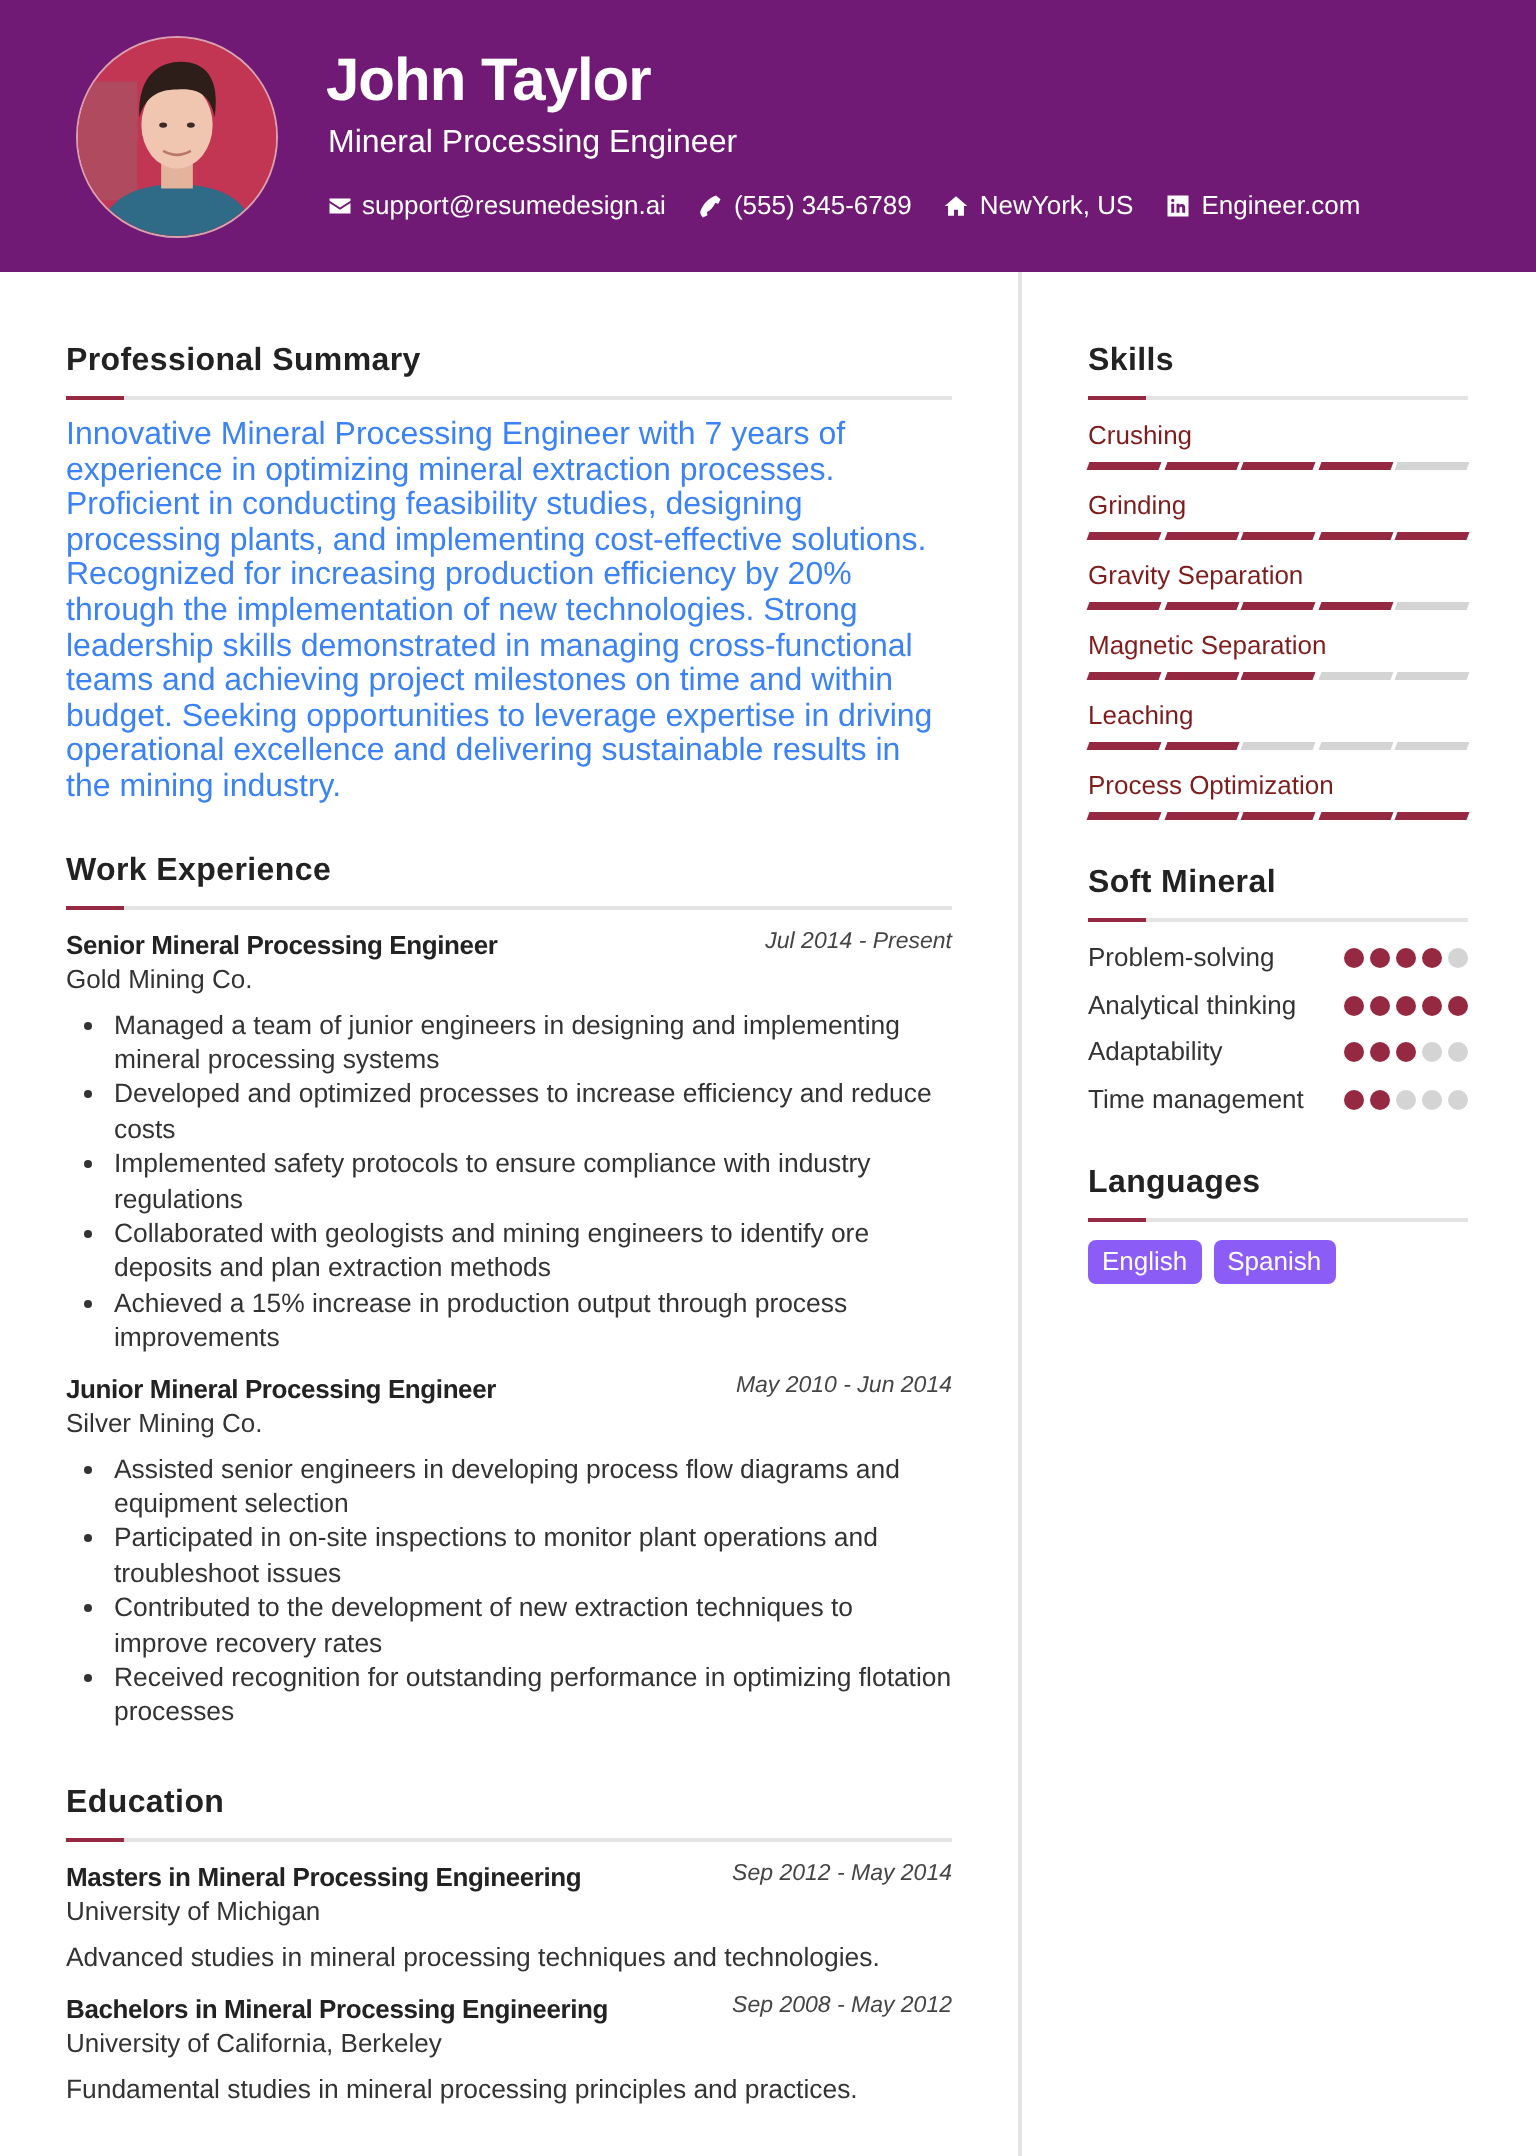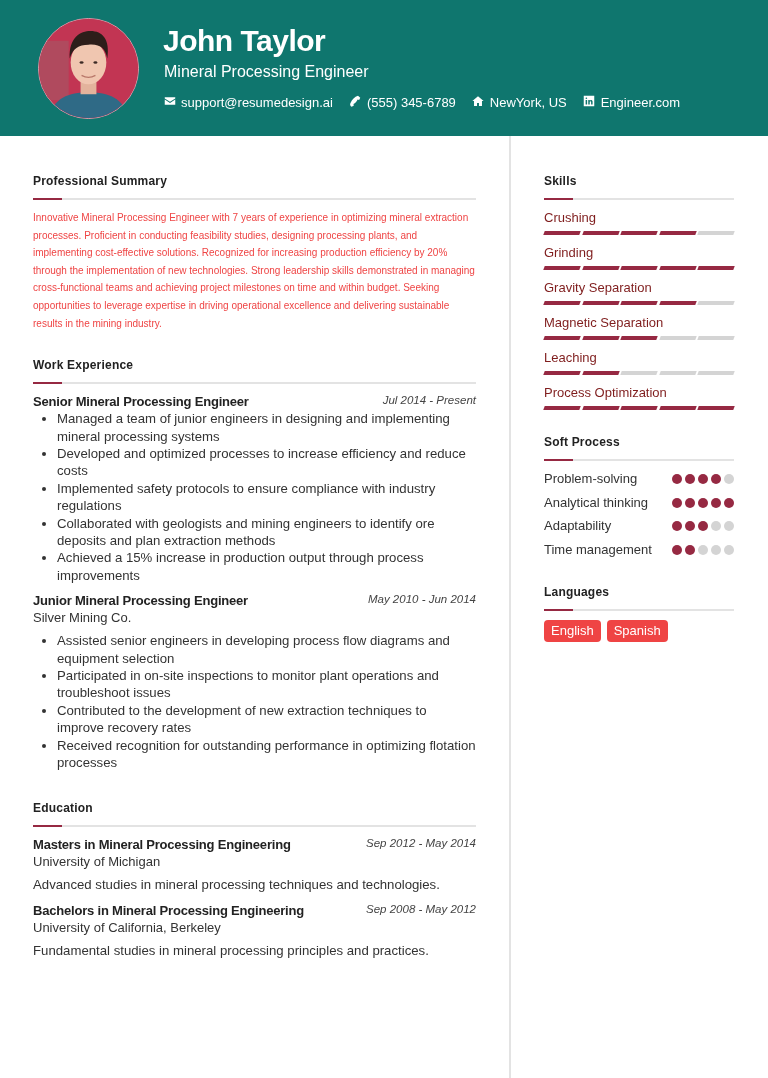--- a/index.html
+++ b/index.html
@@ -1,38 +1,38 @@
 <!DOCTYPE html>
 <html><head>
 <meta charset="utf-8">
 <style>
   * { box-sizing: border-box; margin: 0; padding: 0; }
   html, body { width: 768px; height: 1078px; background: #ffffff; overflow: hidden; }
   body { font-family: "Liberation Sans", "DejaVu Sans", sans-serif; color: #333333; position: relative; }
 
   
-  .header { position: absolute; left: 0; top: 0; width: 768px; height: 136px; background: #0f766e; }
+  .header { position: absolute; left: 0; top: 0; width: 768px; height: 136px; background: #701a75; }
   .photo { position: absolute; left: 38px; top: 18px; width: 101px; height: 101px; border-radius: 50%; border: 1.5px solid #d9a0ae; overflow: hidden; background: #c23553; }
   .photo svg { display: block; width: 100%; height: 100%; }
   .name { position: absolute; left: 163px; top: 22px; font-size: 30px; font-weight: bold; color: #ffffff; letter-spacing: -0.5px; line-height: 38px; }
   .title { position: absolute; left: 164px; top: 61px; font-size: 16px; color: #ffffff; line-height: 22px; }
   .contacts { position: absolute; left: 163px; top: 94px; display: flex; align-items: center; font-size: 13px; color: #ffffff; line-height: 18px; }
-  .contact { display: flex; margin-right: 16px; }
+  .contact { display: flex; align-items: center; margin-right: 16px; }
   .contact .ico { width: 13px; height: 13px; margin-right: 5px; display: inline-flex; align-items: center; justify-content: center; }
   .contact .ico svg { width: 12px; height: 12px; fill: #ffffff; }
 
   
   .vdivider { position: absolute; left: 509px; top: 136px; width: 2px; height: 942px; background: #e3e3e3; }
 
   
   .left { position: absolute; left: 33px; top: 170px; width: 443px; }
-  .section-title { font-size: 12px; font-weight: bold; color: #222222; letter-spacing: 0.2px; line-height: 22px; }
+  .section-title { font-size: 16px; font-weight: bold; color: #222222; letter-spacing: 0.2px; line-height: 22px; }
   .rule { position: relative; height: 2px; background: #e3e3e3; margin-top: 6px; margin-bottom: 9px; }
   .rule::before { content: ""; position: absolute; left: 0; top: 0; width: 29px; height: 2px; background: #962942; }
-  .summary { font-size: 10px; line-height: 17.6px; color: #ef4444; }
+  .summary { font-size: 16px; line-height: 17.6px; color: #3b82f6; }
   .sec-gap { height: 22px; }
   .entry-head { display: flex; justify-content: space-between; align-items: flex-start; }
   .entry-role { font-size: 13px; font-weight: bold; color: #222222; line-height: 17px; letter-spacing: -0.2px; }
   .entry-date { font-size: 11.5px; color: #444444; line-height: 15px; font-style: italic; }
   .entry-org { font-size: 13px; color: #333333; line-height: 17px; margin-bottom: 6px; }
   ul.bullets { list-style: none; padding-left: 24px; margin-bottom: 8px; }
   ul.bullets li { position: relative; font-size: 13.2px; line-height: 17.4px; color: #333333; }
   ul.bullets li::before { content: ""; position: absolute; left: -15px; top: 7px; width: 4px; height: 4px; border-radius: 50%; background: #333333; }
   .edu-desc { font-size: 13.2px; line-height: 17px; color: #333333; margin-bottom: 9px; }
 
@@ -41,21 +41,21 @@
   .skill-name { font-size: 13px; color: #7f1d1d; line-height: 17px; }
   .bar-row { display: flex; gap: 3px; margin-top: 5px; margin-bottom: 9px; }
   .bar-seg { width: 36px; height: 4px; background: #d4d4d4; transform: skewX(-20deg); }
   .bar-seg.on { background: #962942; }
   .soft-row { display: flex; justify-content: space-between; margin-bottom: 5px; }
   .soft-name { font-size: 13px; color: #333333; line-height: 18.5px; width: 110px; }
   .dots { display: flex; gap: 3px; padding-top: 4px; }
   .dot { width: 10px; height: 10px; border-radius: 50%; background: #d4d4d4; }
   .dot.on { background: #962942; }
   .langs { display: flex; gap: 6px; }
-  .lang { background: #ef4444; color: #ffffff; font-size: 13px; line-height: 17px; padding: 2px 7px 3px 7px; border-radius: 4px; }
+  .lang { background: #8b5cf6; color: #ffffff; font-size: 13px; line-height: 17px; padding: 2px 7px 3px 7px; border-radius: 4px; }
 </style>
 </head>
 <body>
 
 <div class="header">
   <div class="photo">
     <svg viewBox="0 0 100 100">
       <rect x="0" y="0" width="100" height="100" fill="#c23553"></rect>
       <rect x="0" y="22" width="30" height="60" fill="#b04a5e"></rect>
       <path d="M10 100 C14 80 30 74 50 74 C70 74 86 80 90 100 Z" fill="#2f6a86"></path>
@@ -119,20 +119,21 @@
 
   <div>
     <div class="section-title">Work Experience</div>
     <div class="rule"></div>
 
     <div>
       <div class="entry-head">
         <span class="entry-role">Senior Mineral Processing Engineer</span>
         <span class="entry-date">Jul 2014 - Present</span>
       </div>
+      <div class="entry-org">Gold Mining Co.</div>
       <ul class="bullets">
         <li>Managed a team of junior engineers in designing and implementing mineral processing systems</li>
         <li>Developed and optimized processes to increase efficiency and reduce costs</li>
         <li>Implemented safety protocols to ensure compliance with industry regulations</li>
         <li>Collaborated with geologists and mining engineers to identify ore deposits and plan extraction methods</li>
         <li>Achieved a 15% increase in production output through process improvements</li>
       </ul>
     </div>
 
     <div>
@@ -241,21 +242,21 @@
             <span class="bar-seg on"></span>
             <span class="bar-seg on"></span>
           </div>
         </div>
       </div>
   </div>
 
   <div style="height:12px"></div>
 
   <div>
-    <div class="section-title">Soft Process</div>
+    <div class="section-title">Soft Mineral</div>
     <div class="rule"></div>
     <div id="soft-list">
         <div class="soft-row">
           <div class="soft-name">Problem-solving</div>
           <div class="dots">
             <span class="dot on"></span>
             <span class="dot on"></span>
             <span class="dot on"></span>
             <span class="dot on"></span>
             <span class="dot"></span>

